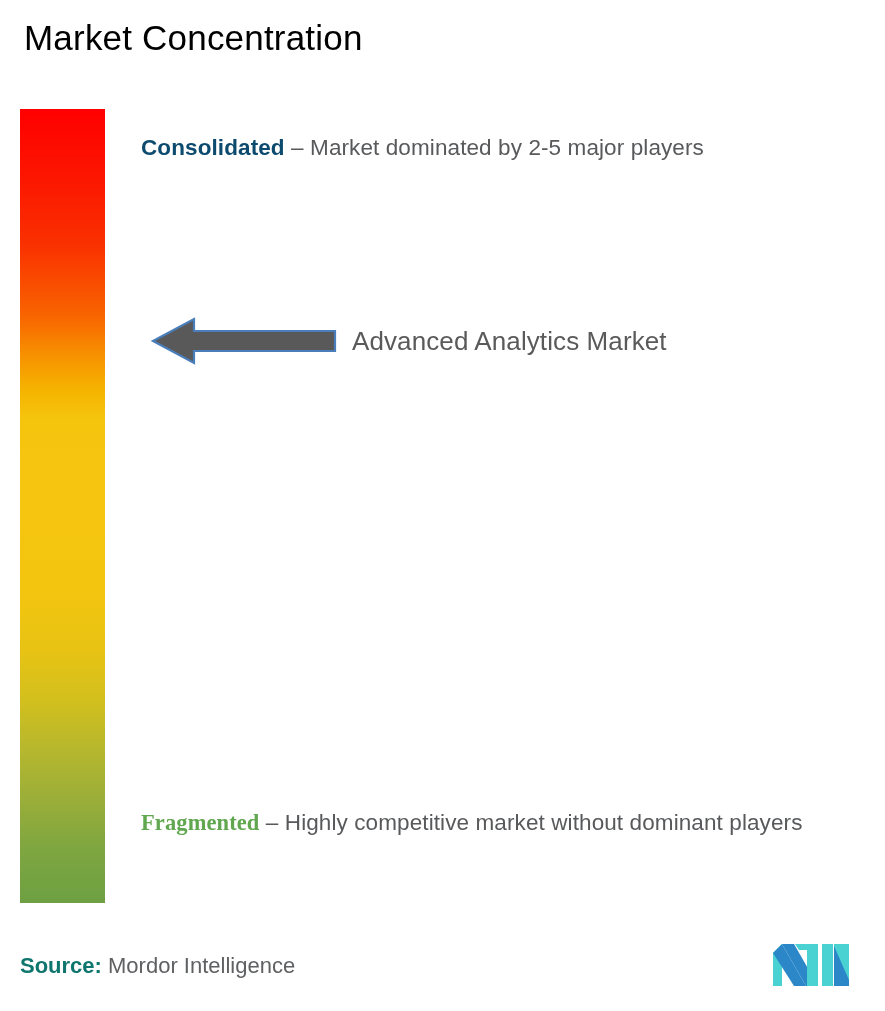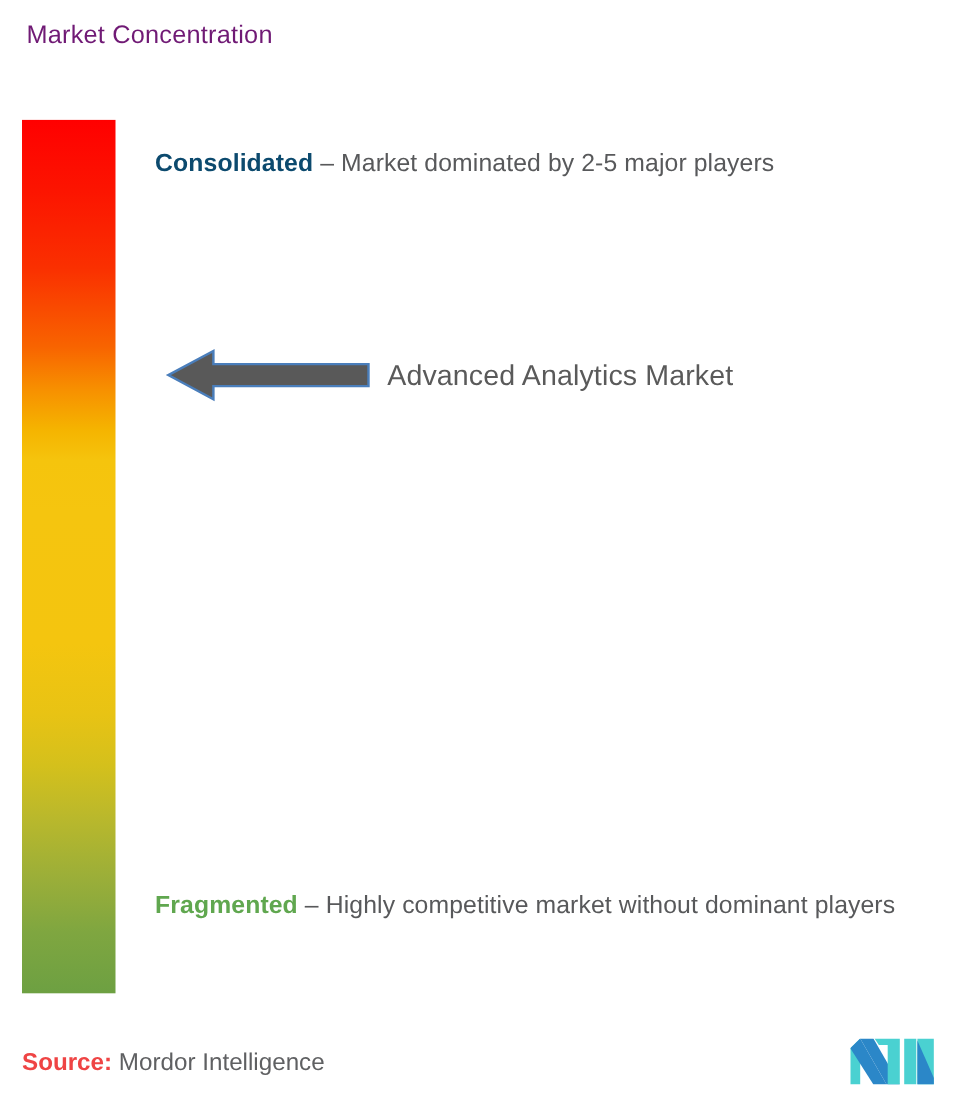--- a/index.html
+++ b/index.html
@@ -13,23 +13,23 @@
     position: relative;
     font-family: "Liberation Sans", sans-serif;
     -webkit-font-smoothing: antialiased;
   }
 
   
   .page-title {
     position: absolute;
     left: 24px;
     top: 18px;
-    font-size: 23px;
+    font-size: 35px;
     font-weight: 400;
-    color: #701a75;
+    color: #000000;
     letter-spacing: 0.2px;
     white-space: nowrap;
   }
 
   
   .scale-bar {
     position: absolute;
     left: 20px;
     top: 109px;
     width: 85px;
@@ -59,21 +59,21 @@
     position: absolute;
     font-size: 22.5px;
     color: #58595b;
     line-height: 60px;
     letter-spacing: 0.1px;
   }
   .text-block .kw {
     font-weight: bold;
   }
   .kw-consolidated { color: #0c4a6e; }
-  .kw-fragmented  { color: #60a74f; }
+  .kw-fragmented  { color: #60a74f; font-family: Liberation Serif, serif; }
 
   #consolidated-block {
     left: 141px;
     top: 118px;
     width: 700px;
   }
   #fragmented-block {
     left: 141px;
     top: 793px;
     width: 710px;
@@ -103,21 +103,21 @@
   .source-line {
     position: absolute;
     left: 20px;
     top: 953px;
     font-size: 22px;
     color: #58595b;
     white-space: nowrap;
   }
   .source-line .src-label {
     font-weight: bold;
-    color: #ef4444;
+    color: #0f766e;
   }
   .source-line .src-value {
     font-weight: 400;
     color: #5f6062;
     margin-top: 32px;
   }
 
   
   .logo {
     position: absolute;

